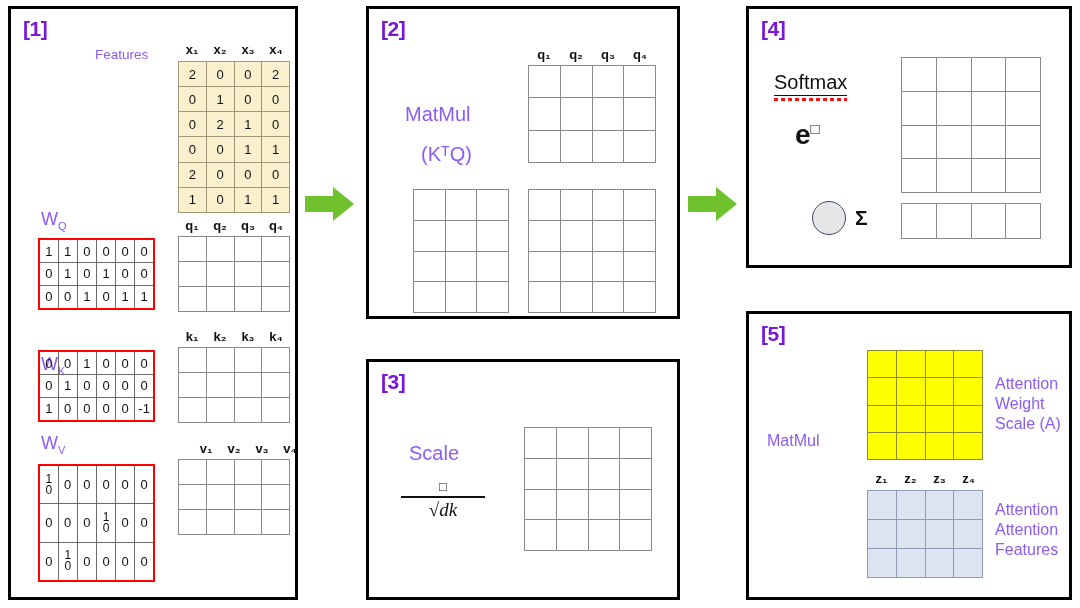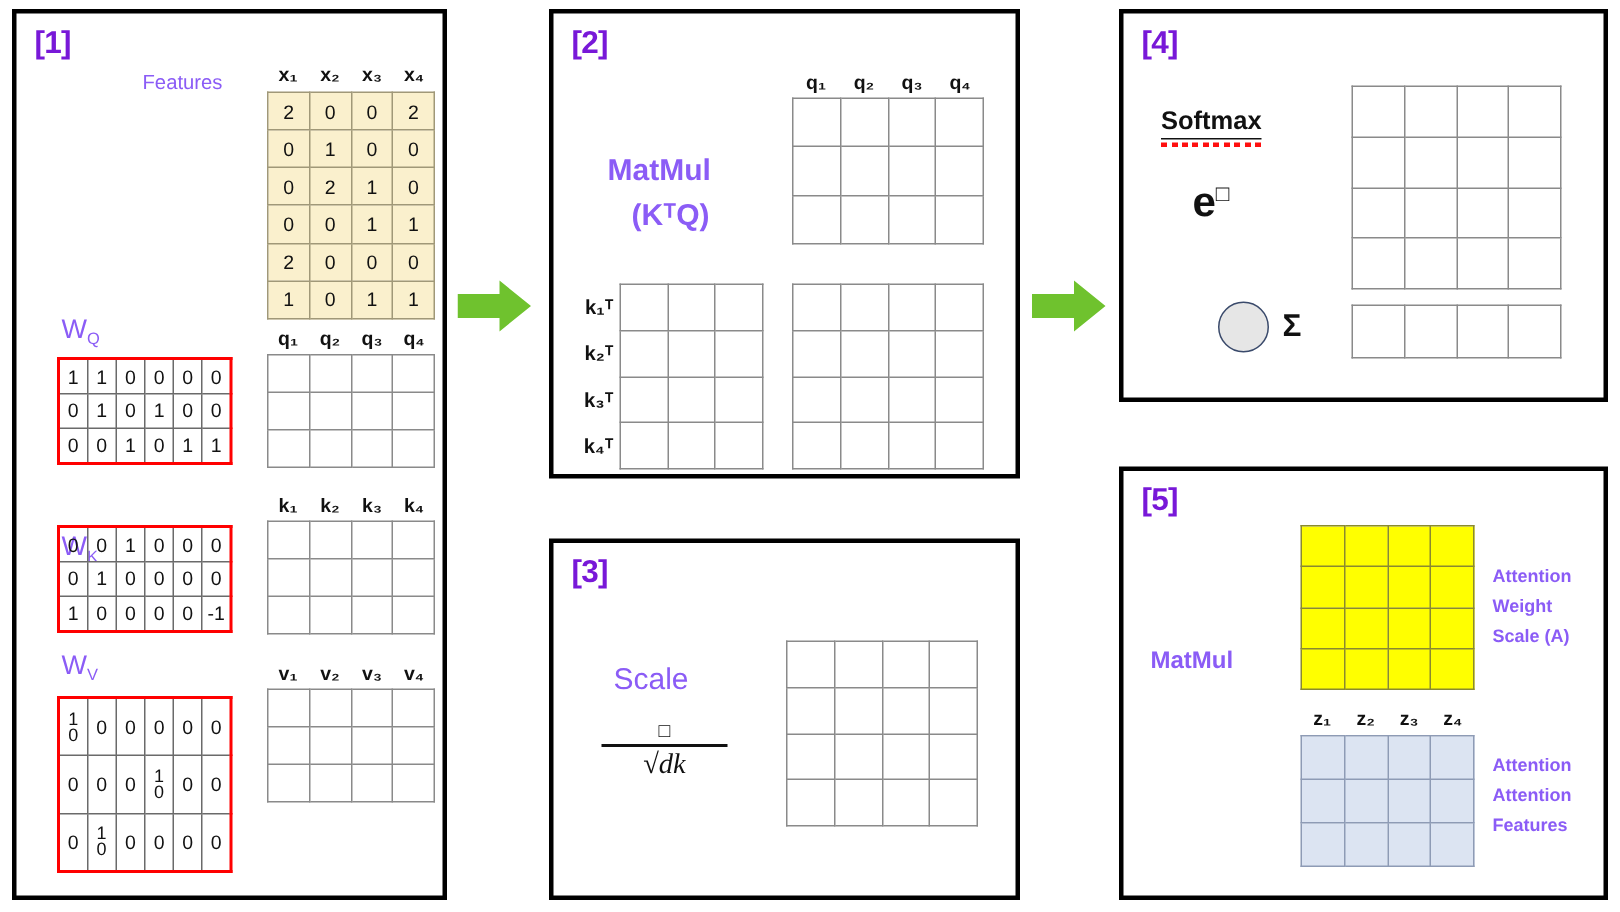--- a/index.html
+++ b/index.html
@@ -27,23 +27,23 @@
 
   .lbl {
     position: absolute;
     font-family: "Liberation Sans", sans-serif;
     color: #8b5cf6;
     white-space: nowrap;
   }
   .lbl-plain { font-size: 13.5px; }
   .lbl-w { font-size: 18px; }
   .lbl-w sub { font-size: 11px; }
-  .lbl-matmul { font-size: 20px; font-weight: bold; }
+  .lbl-matmul { font-size: 20px; }
   .lbl-scale { font-size: 20px; }
-  .lbl-side { font-size: 12px; line-height: 20px; font-weight: bold; }
+  .lbl-side { font-size: 16px; line-height: 20px; }
 
   
   .grid {
     position: absolute;
     border-collapse: collapse;
     table-layout: fixed;
   }
   .grid td {
     border: 1px solid #8a8a8a;
     text-align: center;
@@ -79,24 +79,23 @@
     color: #111;
   }
   .rowlbl span { display: flex; align-items: center; justify-content: flex-end; }
 
   
   .arrow { position: absolute; }
 
   
   .softmax-wrap { position: absolute; }
   .softmax-txt {
-    font-size: 17px; color: #111; display: inline-block;
+    font-size: 20px; color: #111; display: inline-block;
     border-bottom: 1.6px solid #111; padding-bottom: 1px;
     font-family: "Liberation Sans", sans-serif;
-    font-weight: bold;
   }
   .softmax-red {
     height: 3px; margin-top: 2px;
     background-image: repeating-linear-gradient(to right, #FF1010 0 4px, transparent 4px 7px);
   }
 
   .exp { position: absolute; font-size: 28px; font-weight: bold; color: #111; }
   .exp .box { font-size: 15px; vertical-align: super; font-weight: normal; }
 
   .sigma-circle {
@@ -325,21 +324,21 @@
               <div class="cell-stack">1<br>0</div>
             </td>
             <td>0</td>
             <td>0</td>
             <td>0</td>
             <td>0</td>
           </tr>
         </tbody>
       </table>
 
-    <div class="hdr" style="left:167px; top:432px; width:112px;">
+    <div class="hdr" style="left:181px; top:432px; width:112px;">
       <span style="width:28px">v₁</span>
       <span style="width:28px">v₂</span>
       <span style="width:28px">v₃</span>
       <span style="width:28px">v₄</span>
     </div>
     <table class="grid empty" id="g-v1" style="left:167px; top:450px; width:112px; height:76px;">
         <tbody>
           <tr>
             <td></td>
             <td></td>
@@ -365,21 +364,21 @@
   <div class="arrow" style="left:305px; top:185px; width:50px; height:38px;">
     <svg width="50" height="38" viewBox="0 0 50 38">
       <polygon points="0,11 28,11 28,2 49,19 28,36 28,27 0,27" fill="#6FC22E"></polygon>
     </svg>
   </div>
 
   <div class="panel" style="left:366px; top:6px; width:314px; height:313px;">
     <div class="panel-tag" style="left:12px; top:8px;">[2]</div>
 
     <div class="lbl lbl-matmul" style="left:36px; top:94px;">MatMul</div>
-    <div class="lbl lbl-matmul" style="left:52px; top:124px;">(KᵀQ)</div>
+    <div class="lbl lbl-matmul" style="left:52px; top:134px;">(KᵀQ)</div>
 
     <div class="hdr" style="left:159px; top:38px; width:128px;">
       <span style="width:32px">q₁</span>
       <span style="width:32px">q₂</span>
       <span style="width:32px">q₃</span>
       <span style="width:32px">q₄</span>
     </div>
     <table class="grid empty" id="g-q2" style="left:159px; top:56px; width:128px; height:98px;">
         <tbody>
           <tr>
@@ -396,26 +395,20 @@
           </tr>
           <tr>
             <td></td>
             <td></td>
             <td></td>
             <td></td>
           </tr>
         </tbody>
       </table>
 
-    <div class="rowlbl" style="left:8px; top:180px; width:32px; height:124px;">
-      <span style="height:31px">k₁ᵀ</span>
-      <span style="height:31px">k₂ᵀ</span>
-      <span style="height:31px">k₃ᵀ</span>
-      <span style="height:31px">k₄ᵀ</span>
-    </div>
     <table class="grid empty" id="g-kt" style="left:44px; top:180px; width:96px; height:124px;">
         <tbody>
           <tr>
             <td></td>
             <td></td>
             <td></td>
           </tr>
           <tr>
             <td></td>
             <td></td>

